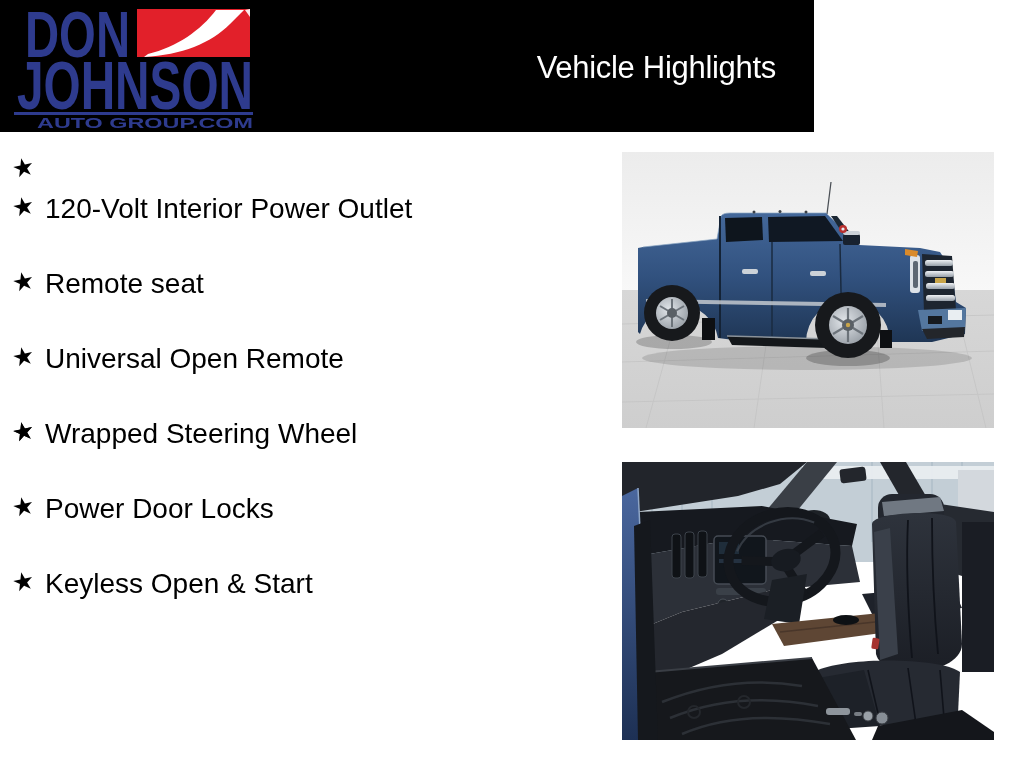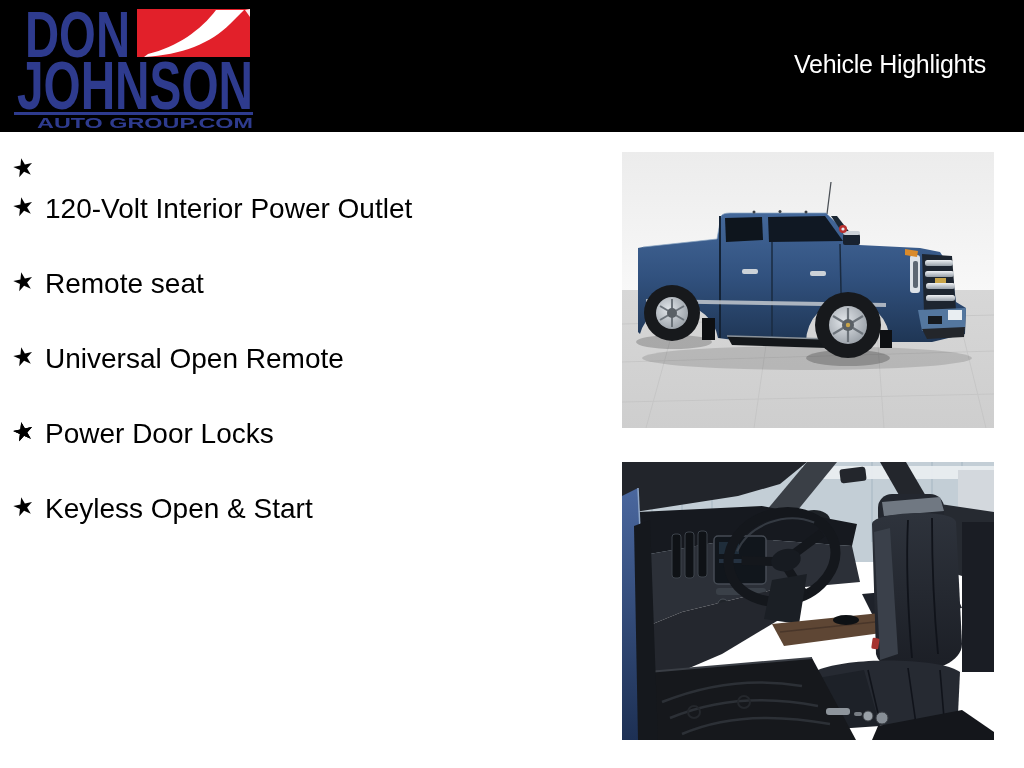--- a/index.html
+++ b/index.html
@@ -1,24 +1,24 @@
 <!DOCTYPE html>
 <html><head>
 <meta charset="utf-8">
 <style>
   html,body{margin:0;padding:0;background:#ffffff;}
   .page{position:relative;width:1024px;height:768px;background:#ffffff;overflow:hidden;
         font-family:"Liberation Sans","DejaVu Sans",sans-serif;}
 
   
-  .topbar{position:absolute;left:0;top:0;width:1024px;height:132px;background:#000000;}
+  .topbar{position:absolute;left:0;top:0;width:814px;height:132px;background:#000000;}
   .logo{position:absolute;left:14px;top:6px;width:240px;height:124px;}
   .logo svg{display:block;width:240px;height:124px;}
   .logo text{font-family:"Liberation Sans","DejaVu Sans",sans-serif;font-weight:bold;fill:#2e3b8e;}
-  .hl-title{position:absolute;right:38px;top:50px;color:#ffffff;font-size:25px;
+  .hl-title{position:absolute;right:38px;top:50px;color:#ffffff;font-size:31px;
             letter-spacing:-0.3px;white-space:nowrap;}
 
   
   .features{position:absolute;left:12px;top:152px;width:523px;margin:0;padding:0;list-style:none;}
   .features li{position:relative;padding-left:33px;margin:0 0 39px 0;
                font-size:28px;line-height:36px;color:#000000;}
   .features .star{position:absolute;left:0;top:3px;font-size:25px;line-height:25px;color:#000;
                   transform:rotate(-12deg);font-family:"DejaVu Sans",sans-serif;}
 
   
@@ -48,21 +48,21 @@
     </div>
     <div class="hl-title">Vehicle Highlights</div>
   </header>
 
   <ul class="features">
     <li><span class="star">★</span></li>
     <li><span class="star">★</span><span>120-Volt Interior Power Outlet</span></li>
     <li><span class="star">★</span><span>Remote seat</span></li>
     <li><span class="star">★</span><span>Universal Open Remote</span></li>
     <li><span class="star">★</span></li>
-    <li><span class="star">★</span></li>
+    <li><span class="star">★</span><span>Wrapped Steering Wheel</span></li>
     <li><span class="star">★</span><span>Power Door Locks</span></li>
     <li><span class="star">★</span><span>Keyless Open &amp; Start</span></li>
   </ul>
 
   <figure class="photo photo-exterior" role="img" aria-label="Blue heavy-duty crew-cab pickup truck, front three-quarter view in a showroom">
     <svg viewBox="0 0 372 276" width="372" height="276">
       <defs>
         <linearGradient id="wallG" x1="0" y1="0" x2="0" y2="1">
           <stop offset="0" stop-color="#ececec"></stop>
             <stop offset="1" stop-color="#f8f8f8"></stop>

